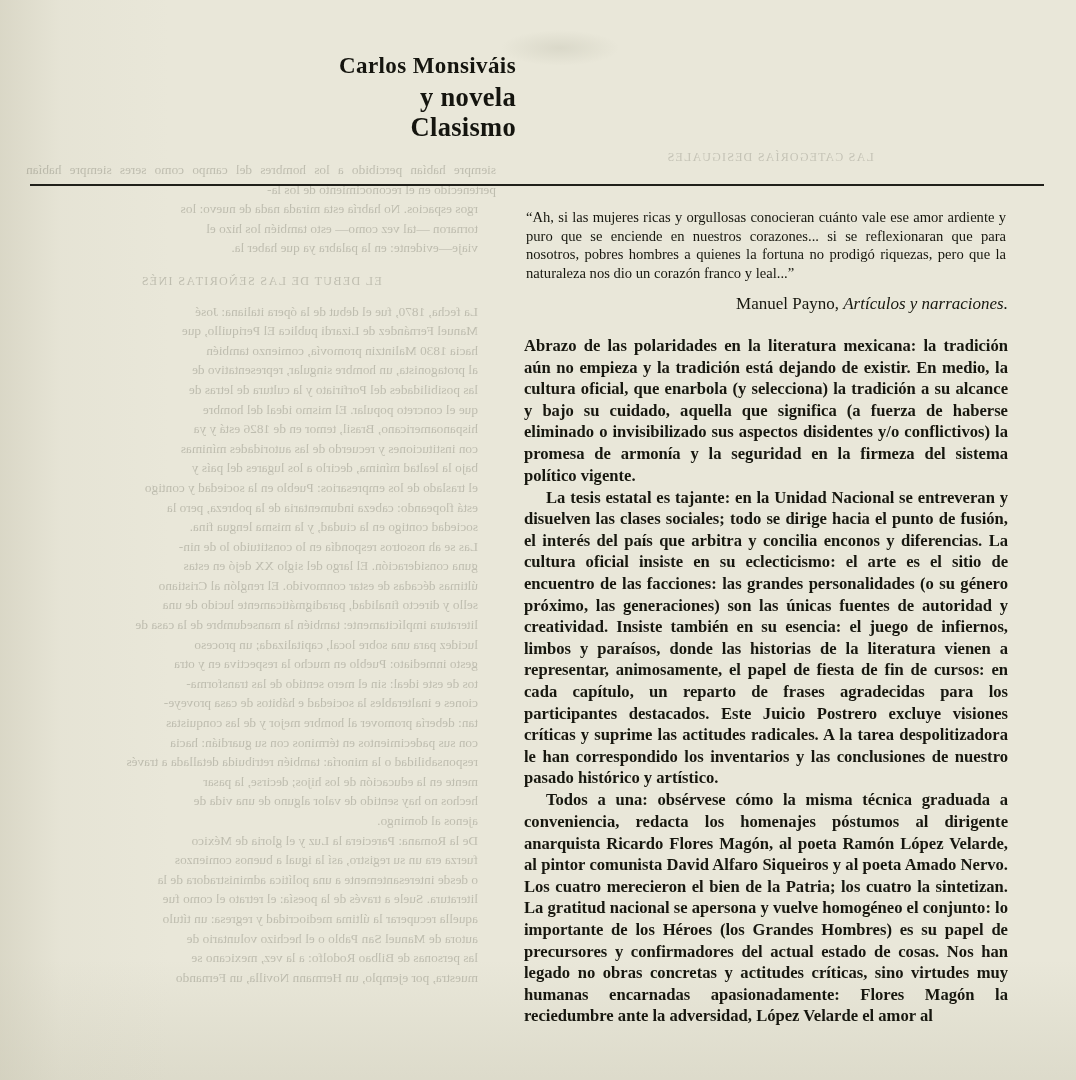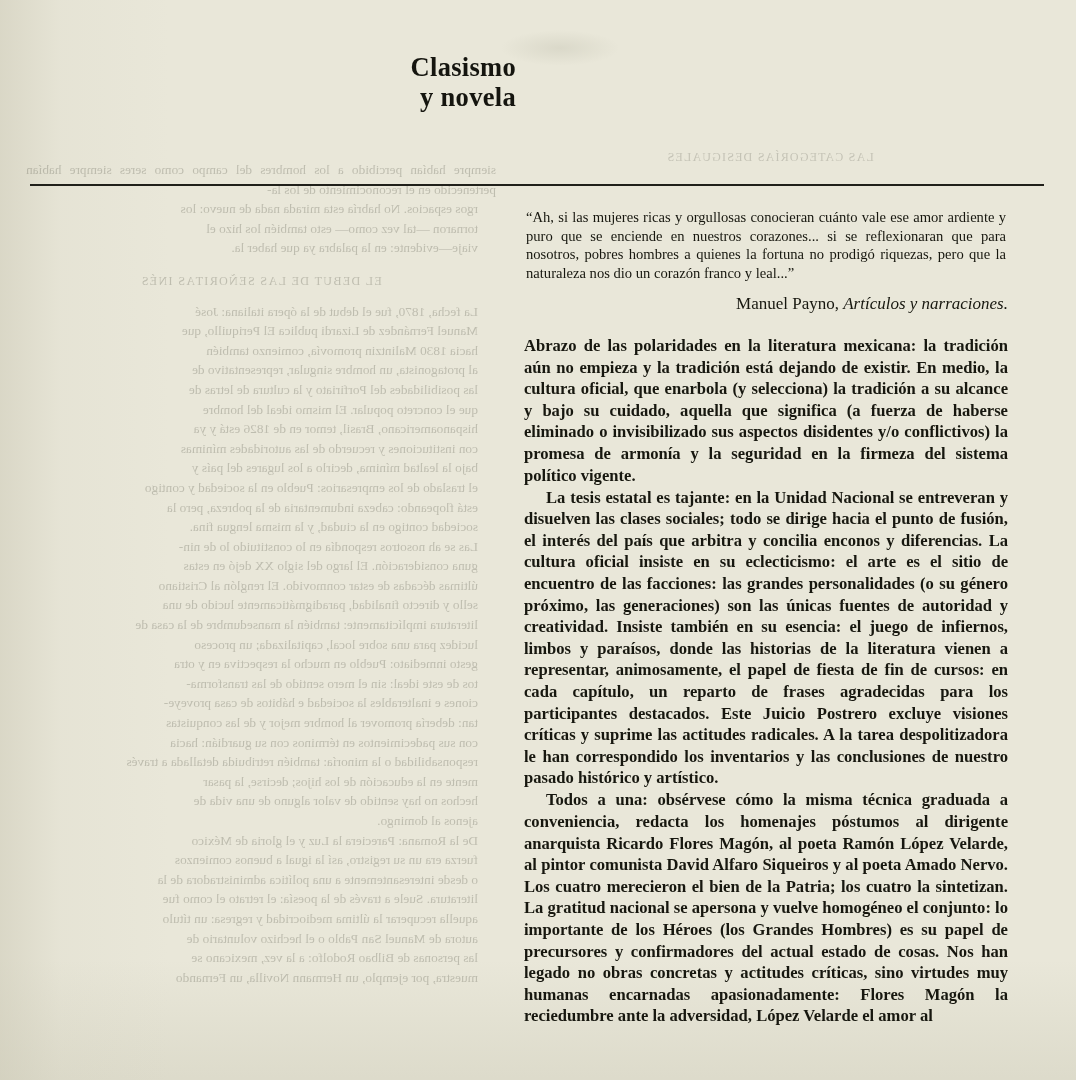--- a/index.html
+++ b/index.html
@@ -189,22 +189,23 @@
   <p>fuerza era un su registro, así la igual a buenos comienzos</p>
   <p>o desde interesantemente a una política administradora de la</p>
   <p>literatura. Suele a través de la poesía: el retrato el como fue</p>
   <p>aquella recuperar la última mediocridad y regresa: un título</p>
   <p>autora de Manuel San Pablo o el hechizo voluntario de</p>
   <p>las personas de Bilbao Rodolfo: a la vez, mexicano se</p>
   <p>muestra, por ejemplo, un Hermann Novilla, un Fernando</p>
 </div>
 
 <div class="title-block">
+  <div class="author">Carlos Monsiváis</div>
+  <div class="title-line">y novela</div>
   <div class="title-line">Clasismo</div>
-  <div class="title-line">y novela</div>
 </div>
 
 <div class="rule"></div>
 
 <div class="col">
 
   <div class="epigraph">
     <p>“Ah, si las mujeres ricas y orgullosas conocieran cuánto vale ese amor ardiente y puro que se enciende en nuestros corazones... si se reflexionaran que para nosotros, pobres hombres a quienes la fortuna no prodigó riquezas, pero que la naturaleza nos dio un corazón franco y leal...”</p>
   </div>
   <div class="epigraph-source">

